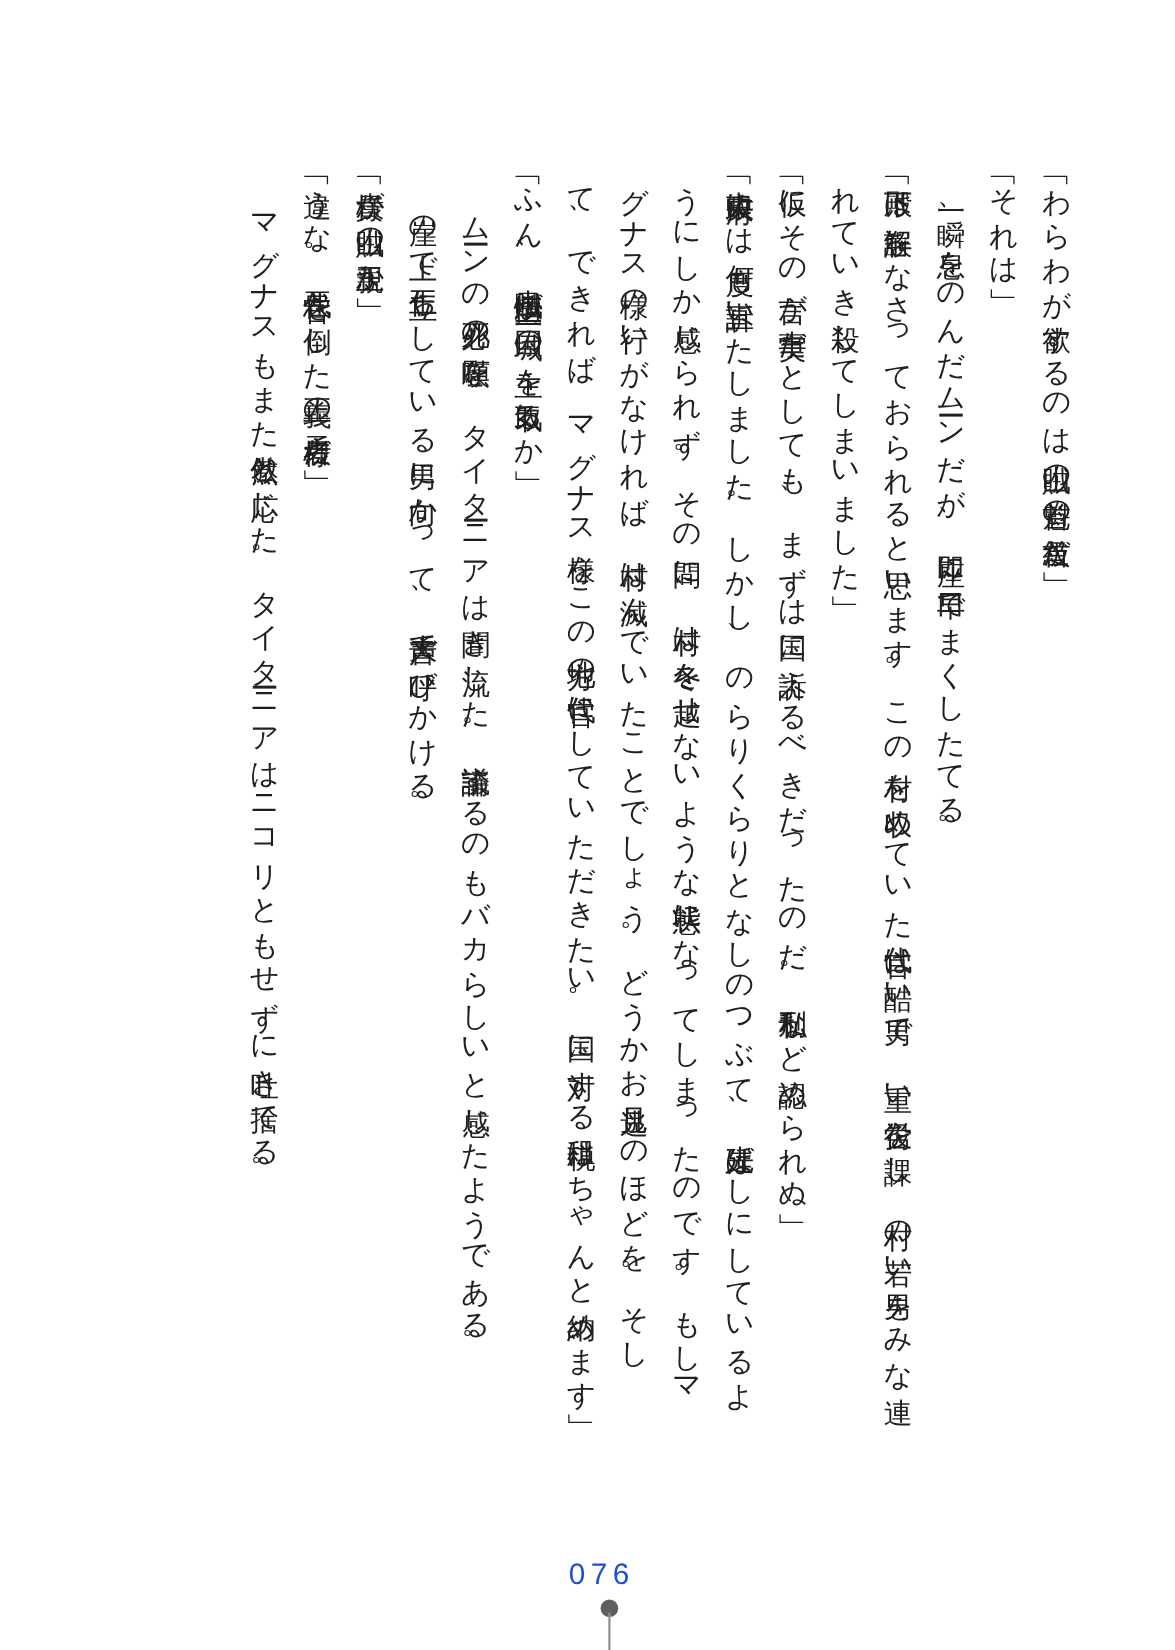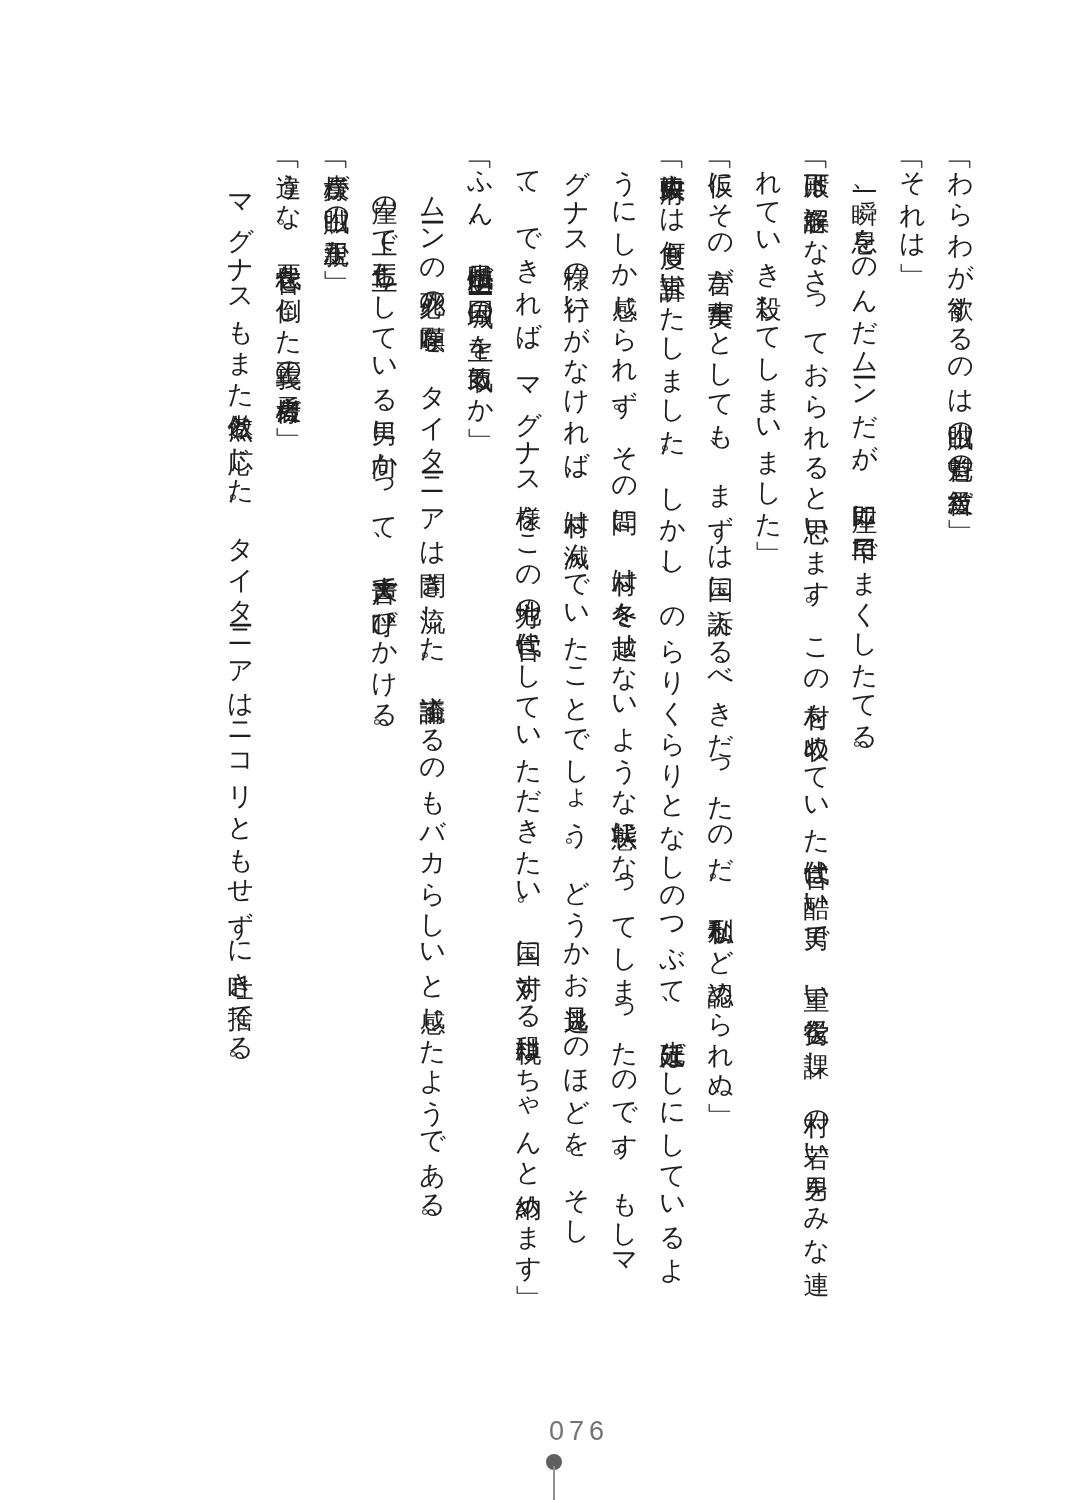--- a/index.html
+++ b/index.html
@@ -37,29 +37,29 @@
     margin: 0;
     padding: 0;
     text-indent: 0;
   }
   .para.narrative {
     text-indent: 1em;           
   }
   
   .page-number {
     position: absolute;
-    left: 544px;
+    left: 512px;
     top: 1416px;
     width: 70px;
     text-align: center;
     font-family: "Liberation Sans", "DejaVu Sans", sans-serif;
     font-weight: 400;
     font-size: 27px;
     letter-spacing: 5px;
-    color: #737373;
+    color: #1d4ed8;
   }
   .pin-dot {
     position: absolute;
     left: 546px;
     top: 1454px;
     width: 16px;
     height: 16px;
     border-radius: 50%;
     background: #5f5f5f;
   }

